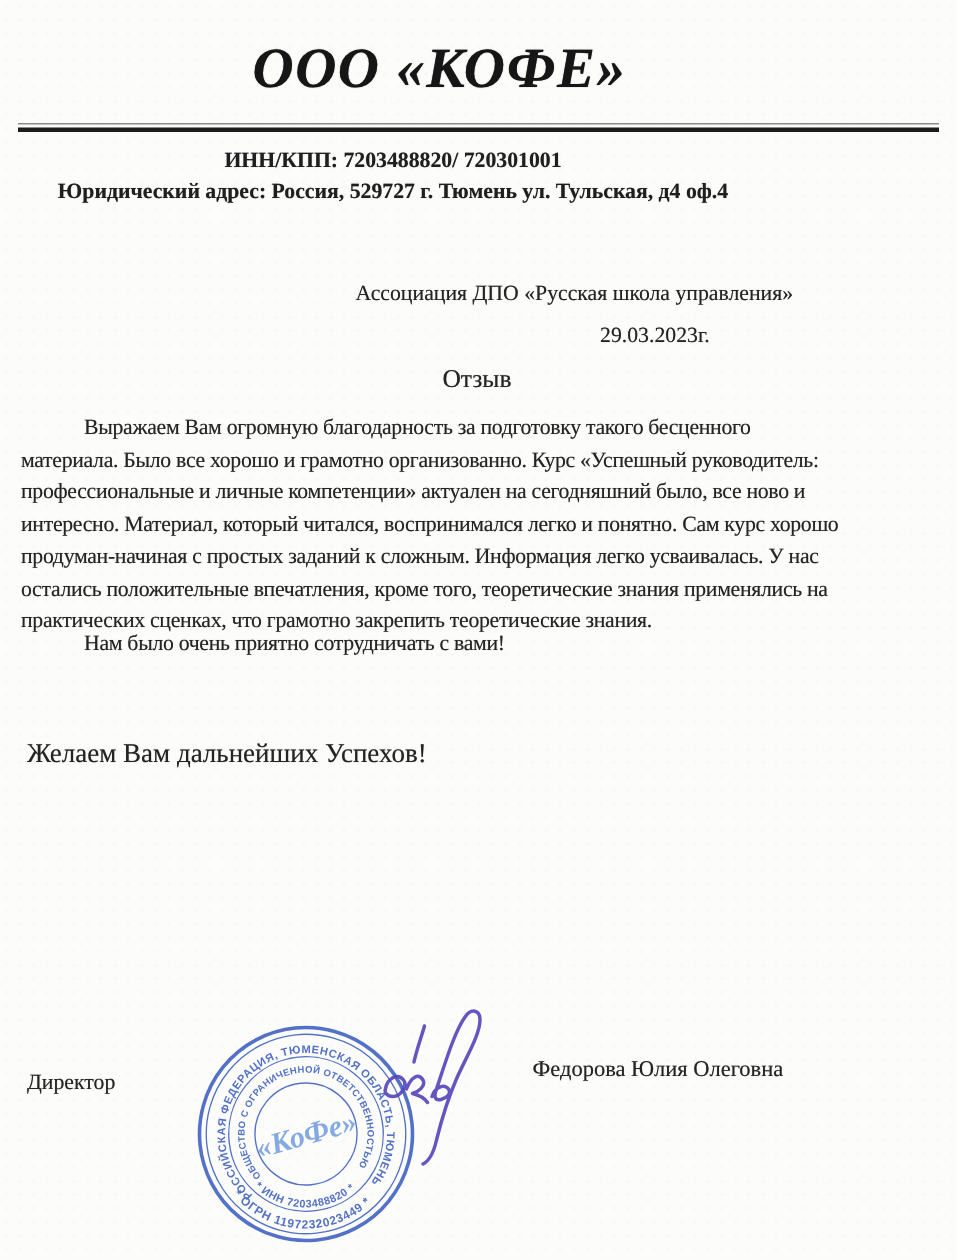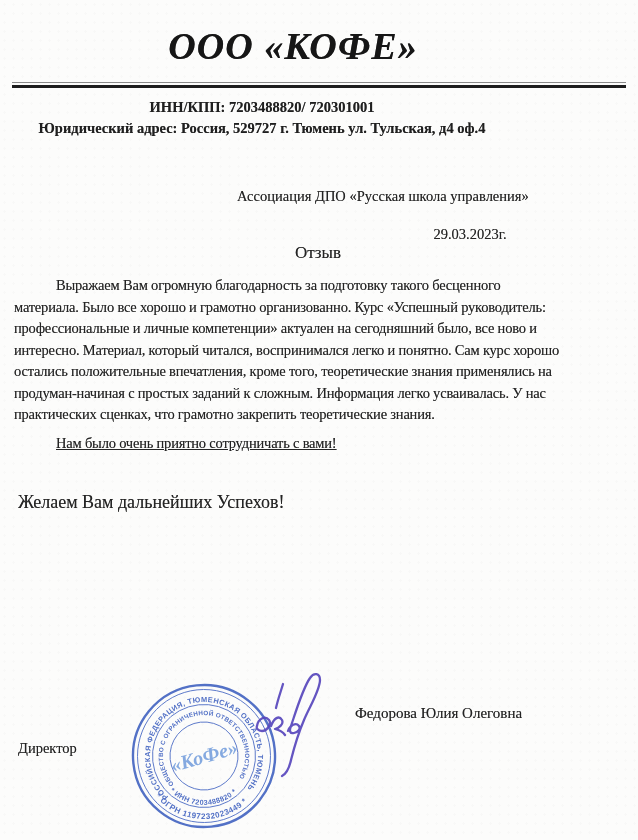--- a/index.html
+++ b/index.html
@@ -33,47 +33,46 @@
     top:97px;left:0;width:524px;text-align:center;
     font-size:14.5px;line-height:21px;color:#1f1f1f;
     text-shadow:0 0 0.5px rgba(30,30,30,0.55);
     font-weight:bold;
   }
   .recipient{
     top:188px;left:237px;font-size:14.5px;color:#242424;
     text-shadow:0 0 0.5px rgba(30,30,30,0.5);
   }
   .doc-date{
-    top:216px;left:400px;width:140px;text-align:center;
+    top:216px;left:400px;width:140px;text-align:left;
     font-size:14.5px;color:#242424;
     text-shadow:0 0 0.5px rgba(30,30,30,0.5);
-    margin-top:10px;
   }
   .doc-title{
     top:243px;left:0;width:636px;text-align:center;
     font-size:17px;color:#242424;
     text-shadow:0 0 0.5px rgba(30,30,30,0.5);
   }
   .body-text{
     top:275px;left:14px;width:560px;
     font-size:14.5px;line-height:21.5px;letter-spacing:-0.2px;
     color:#242424;text-shadow:0 0 0.5px rgba(30,30,30,0.5);
   }
   .body-text .line{white-space:nowrap;}
   .indent{padding-left:42px;}
   .para2{
-    top:435px;left:14px;font-size:14.5px;letter-spacing:-0.2px;
-    color:#242424;text-shadow:0 0 0.5px rgba(30,30,30,0.5);text-decoration:underline;
+    top:421px;left:14px;font-size:14.5px;letter-spacing:-0.2px;
+    color:#242424;text-shadow:0 0 0.5px rgba(30,30,30,0.5);
   }
   .closing{
     top:492px;left:18px;font-size:18px;color:#242424;
     text-shadow:0 0 0.5px rgba(30,30,30,0.5);
   }
   .signer-role{
-    top:740px;left:18px;font-size:14.5px;color:#242424;
+    top:714px;left:18px;font-size:14.5px;color:#242424;
     text-shadow:0 0 0.5px rgba(30,30,30,0.5);
     text-align:center;
   }
   .signer-name{
     top:705px;left:355px;font-size:15px;color:#242424;
     text-shadow:0 0 0.5px rgba(30,30,30,0.5);
   }
   .stamp-wrap{top:680px;left:128px;width:152px;height:152px;opacity:0.92;}
   .stamp-wrap svg{transform:rotate(-6deg);}
   .sig-wrap{top:648px;left:240px;width:110px;height:152px;}
@@ -104,22 +103,22 @@
 
   <div class="abs doc-date">29.03.2023г.</div>
 
   <div class="abs doc-title">Отзыв</div>
 
   <div class="abs body-text">
     <div class="line indent">Выражаем Вам огромную благодарность за подготовку такого бесценного</div>
     <div class="line">материала. Было все хорошо и грамотно организованно. Курс «Успешный руководитель:</div>
     <div class="line">профессиональные и личные компетенции» актуален на сегодняшний было, все ново и</div>
     <div class="line">интересно. Материал, который читался, воспринимался легко и понятно. Сам курс хорошо</div>
+    <div class="line">продуман-начиная с простых заданий к сложным. Информация легко усваивалась. У нас</div>
     <div class="line">остались положительные впечатления, кроме того, теоретические знания применялись на</div>
-    <div class="line">продуман-начиная с простых заданий к сложным. Информация легко усваивалась. У нас</div>
     <div class="line">практических сценках, что грамотно закрепить теоретические знания.</div>
   </div>
 
   <div class="abs para2 indent">Нам было очень приятно сотрудничать с вами!</div>
 
   <div class="abs closing">Желаем Вам дальнейших Успехов!</div>
 
   <div class="abs signer-role">Директор</div>
 
   <div class="abs signer-name">Федорова Юлия Олеговна</div>

